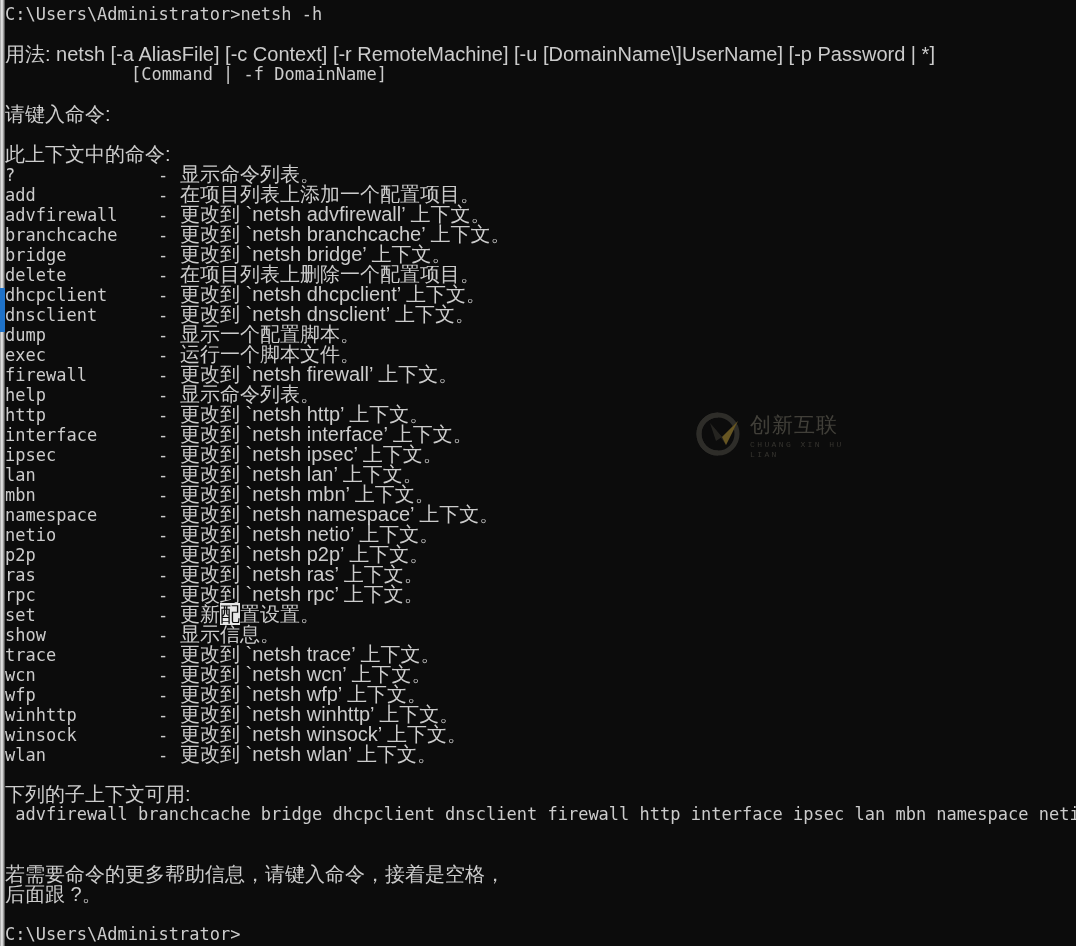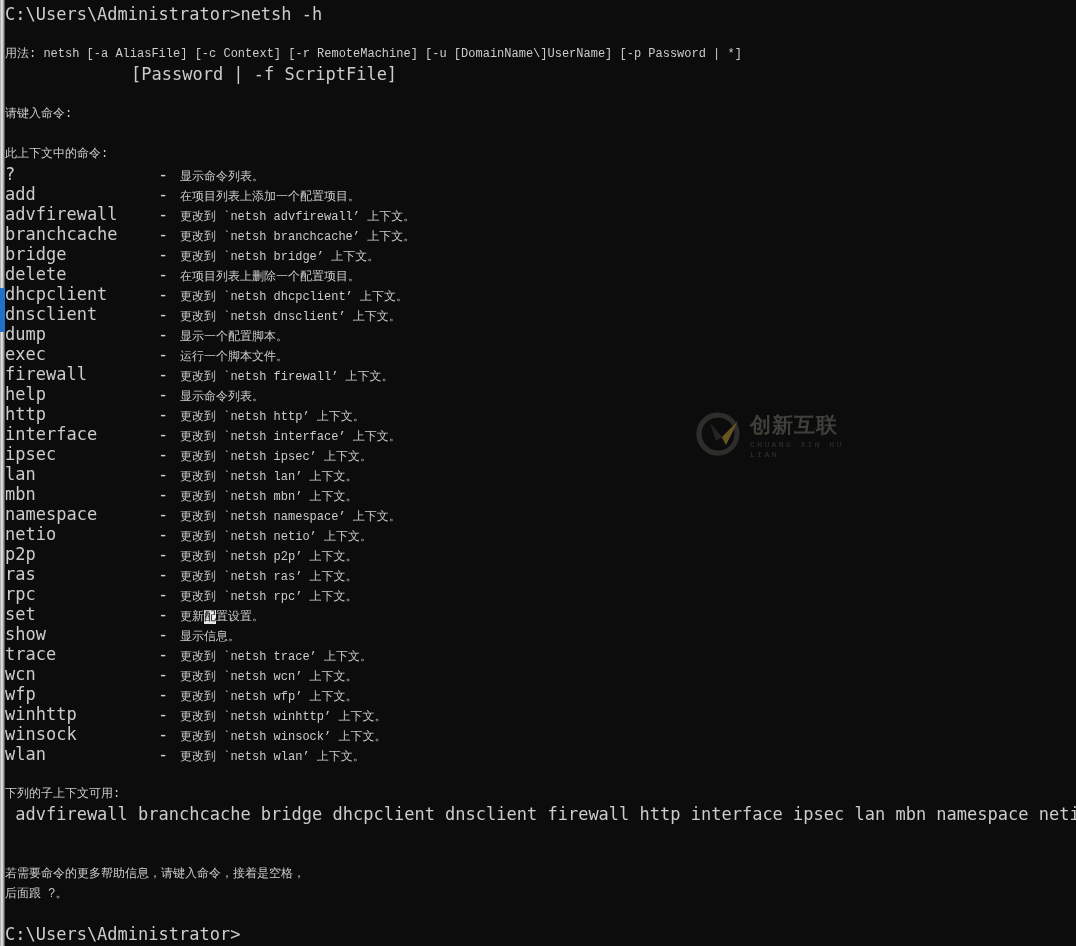--- a/index.html
+++ b/index.html
@@ -49,21 +49,21 @@
   }
   .line {
     position: absolute;
     left: 5px;
     height: 20px;
     white-space: pre;
     letter-spacing: 0px;
   }
   .cmdname { display: inline-block; width: 153px; }
   .dash    { display: inline-block; width: 22px; }
-  .cjk     { font-family: Liberation Mono, monospace; font-size: 12px; }
+  .cjk     { font-family: Liberation Sans, sans-serif; font-size: 20px; }
   .sel {
     background: #e8e8e8;
     color: #0c0c0c;
   }
 
   
   #watermark {
     position: absolute;
     left: 692px;
     top: 411px;
@@ -73,21 +73,21 @@
     opacity: 0.55;
     pointer-events: none;
   }
   #wm-text {
     position: absolute;
     left: 58px;
     top: 2px;
     color: #6d6a5e;
     font-family: "DejaVu Sans", "Liberation Sans", sans-serif;
     font-size: 21px;
-    font-weight: bold;
+    font-weight: normal;
     letter-spacing: 1px;
     line-height: 24px;
   }
   #wm-sub {
     position: absolute;
     left: 58px;
     top: 29px;
     color: #56534a;
     font-family: Liberation Mono, monospace;
     font-size: 8px;
@@ -114,21 +114,21 @@
     </svg>
     <div id="wm-text">创新互联</div>
     <div id="wm-sub">CHUANG XIN HU LIAN</div>
   </div>
 
   <div id="console">
 
     <div class="line" style="top:4px">C:\Users\Administrator&gt;netsh -h</div>
 
     <div class="line cjk" style="top:44px">用法: netsh [-a AliasFile] [-c Context] [-r RemoteMachine] [-u [DomainName\]UserName] [-p Password | *]</div>
-    <div class="line" style="top:64px;left:131px">[Password | -f ScriptFile]</div>
+    <div class="line" style="top:64px;left:131px">[Command | -f DomainName]</div>
 
     <div class="line cjk" style="top:104px">请键入命令:</div>
 
     <div class="line cjk" style="top:144px">此上下文中的命令:</div>
 
     <div id="command-list"><div class="line" style="top: 164px;"><span class="cmdname">?</span><span class="dash">-</span><span class="cjk">显示命令列表。</span></div><div class="line" style="top: 184px;"><span class="cmdname">add</span><span class="dash">-</span><span class="cjk">在项目列表上添加一个配置项目。</span></div><div class="line" style="top: 204px;"><span class="cmdname">advfirewall</span><span class="dash">-</span><span class="cjk">更改到 `netsh advfirewall’ 上下文。</span></div><div class="line" style="top: 224px;"><span class="cmdname">branchcache</span><span class="dash">-</span><span class="cjk">更改到 `netsh branchcache’ 上下文。</span></div><div class="line" style="top: 244px;"><span class="cmdname">bridge</span><span class="dash">-</span><span class="cjk">更改到 `netsh bridge’ 上下文。</span></div><div class="line" style="top: 264px;"><span class="cmdname">delete</span><span class="dash">-</span><span class="cjk">在项目列表上删除一个配置项目。</span></div><div class="line" style="top: 284px;"><span class="cmdname">dhcpclient</span><span class="dash">-</span><span class="cjk">更改到 `netsh dhcpclient’ 上下文。</span></div><div class="line" style="top: 304px;"><span class="cmdname">dnsclient</span><span class="dash">-</span><span class="cjk">更改到 `netsh dnsclient’ 上下文。</span></div><div class="line" style="top: 324px;"><span class="cmdname">dump</span><span class="dash">-</span><span class="cjk">显示一个配置脚本。</span></div><div class="line" style="top: 344px;"><span class="cmdname">exec</span><span class="dash">-</span><span class="cjk">运行一个脚本文件。</span></div><div class="line" style="top: 364px;"><span class="cmdname">firewall</span><span class="dash">-</span><span class="cjk">更改到 `netsh firewall’ 上下文。</span></div><div class="line" style="top: 384px;"><span class="cmdname">help</span><span class="dash">-</span><span class="cjk">显示命令列表。</span></div><div class="line" style="top: 404px;"><span class="cmdname">http</span><span class="dash">-</span><span class="cjk">更改到 `netsh http’ 上下文。</span></div><div class="line" style="top: 424px;"><span class="cmdname">interface</span><span class="dash">-</span><span class="cjk">更改到 `netsh interface’ 上下文。</span></div><div class="line" style="top: 444px;"><span class="cmdname">ipsec</span><span class="dash">-</span><span class="cjk">更改到 `netsh ipsec’ 上下文。</span></div><div class="line" style="top: 464px;"><span class="cmdname">lan</span><span class="dash">-</span><span class="cjk">更改到 `netsh lan’ 上下文。</span></div><div class="line" style="top: 484px;"><span class="cmdname">mbn</span><span class="dash">-</span><span class="cjk">更改到 `netsh mbn’ 上下文。</span></div><div class="line" style="top: 504px;"><span class="cmdname">namespace</span><span class="dash">-</span><span class="cjk">更改到 `netsh namespace’ 上下文。</span></div><div class="line" style="top: 524px;"><span class="cmdname">netio</span><span class="dash">-</span><span class="cjk">更改到 `netsh netio’ 上下文。</span></div><div class="line" style="top: 544px;"><span class="cmdname">p2p</span><span class="dash">-</span><span class="cjk">更改到 `netsh p2p’ 上下文。</span></div><div class="line" style="top: 564px;"><span class="cmdname">ras</span><span class="dash">-</span><span class="cjk">更改到 `netsh ras’ 上下文。</span></div><div class="line" style="top: 584px;"><span class="cmdname">rpc</span><span class="dash">-</span><span class="cjk">更改到 `netsh rpc’ 上下文。</span></div><div class="line" style="top: 604px;"><span class="cmdname">set</span><span class="dash">-</span><span class="cjk"><span>更新</span><span class="sel">配</span><span>置设置。</span></span></div><div class="line" style="top: 624px;"><span class="cmdname">show</span><span class="dash">-</span><span class="cjk">显示信息。</span></div><div class="line" style="top: 644px;"><span class="cmdname">trace</span><span class="dash">-</span><span class="cjk">更改到 `netsh trace’ 上下文。</span></div><div class="line" style="top: 664px;"><span class="cmdname">wcn</span><span class="dash">-</span><span class="cjk">更改到 `netsh wcn’ 上下文。</span></div><div class="line" style="top: 684px;"><span class="cmdname">wfp</span><span class="dash">-</span><span class="cjk">更改到 `netsh wfp’ 上下文。</span></div><div class="line" style="top: 704px;"><span class="cmdname">winhttp</span><span class="dash">-</span><span class="cjk">更改到 `netsh winhttp’ 上下文。</span></div><div class="line" style="top: 724px;"><span class="cmdname">winsock</span><span class="dash">-</span><span class="cjk">更改到 `netsh winsock’ 上下文。</span></div><div class="line" style="top: 744px;"><span class="cmdname">wlan</span><span class="dash">-</span><span class="cjk">更改到 `netsh wlan’ 上下文。</span></div></div>
 
     <div class="line cjk" style="top:784px">下列的子上下文可用:</div>
     <div class="line" style="top:804px"> advfirewall branchcache bridge dhcpclient dnsclient firewall http interface ipsec lan mbn namespace netio</div>
 

